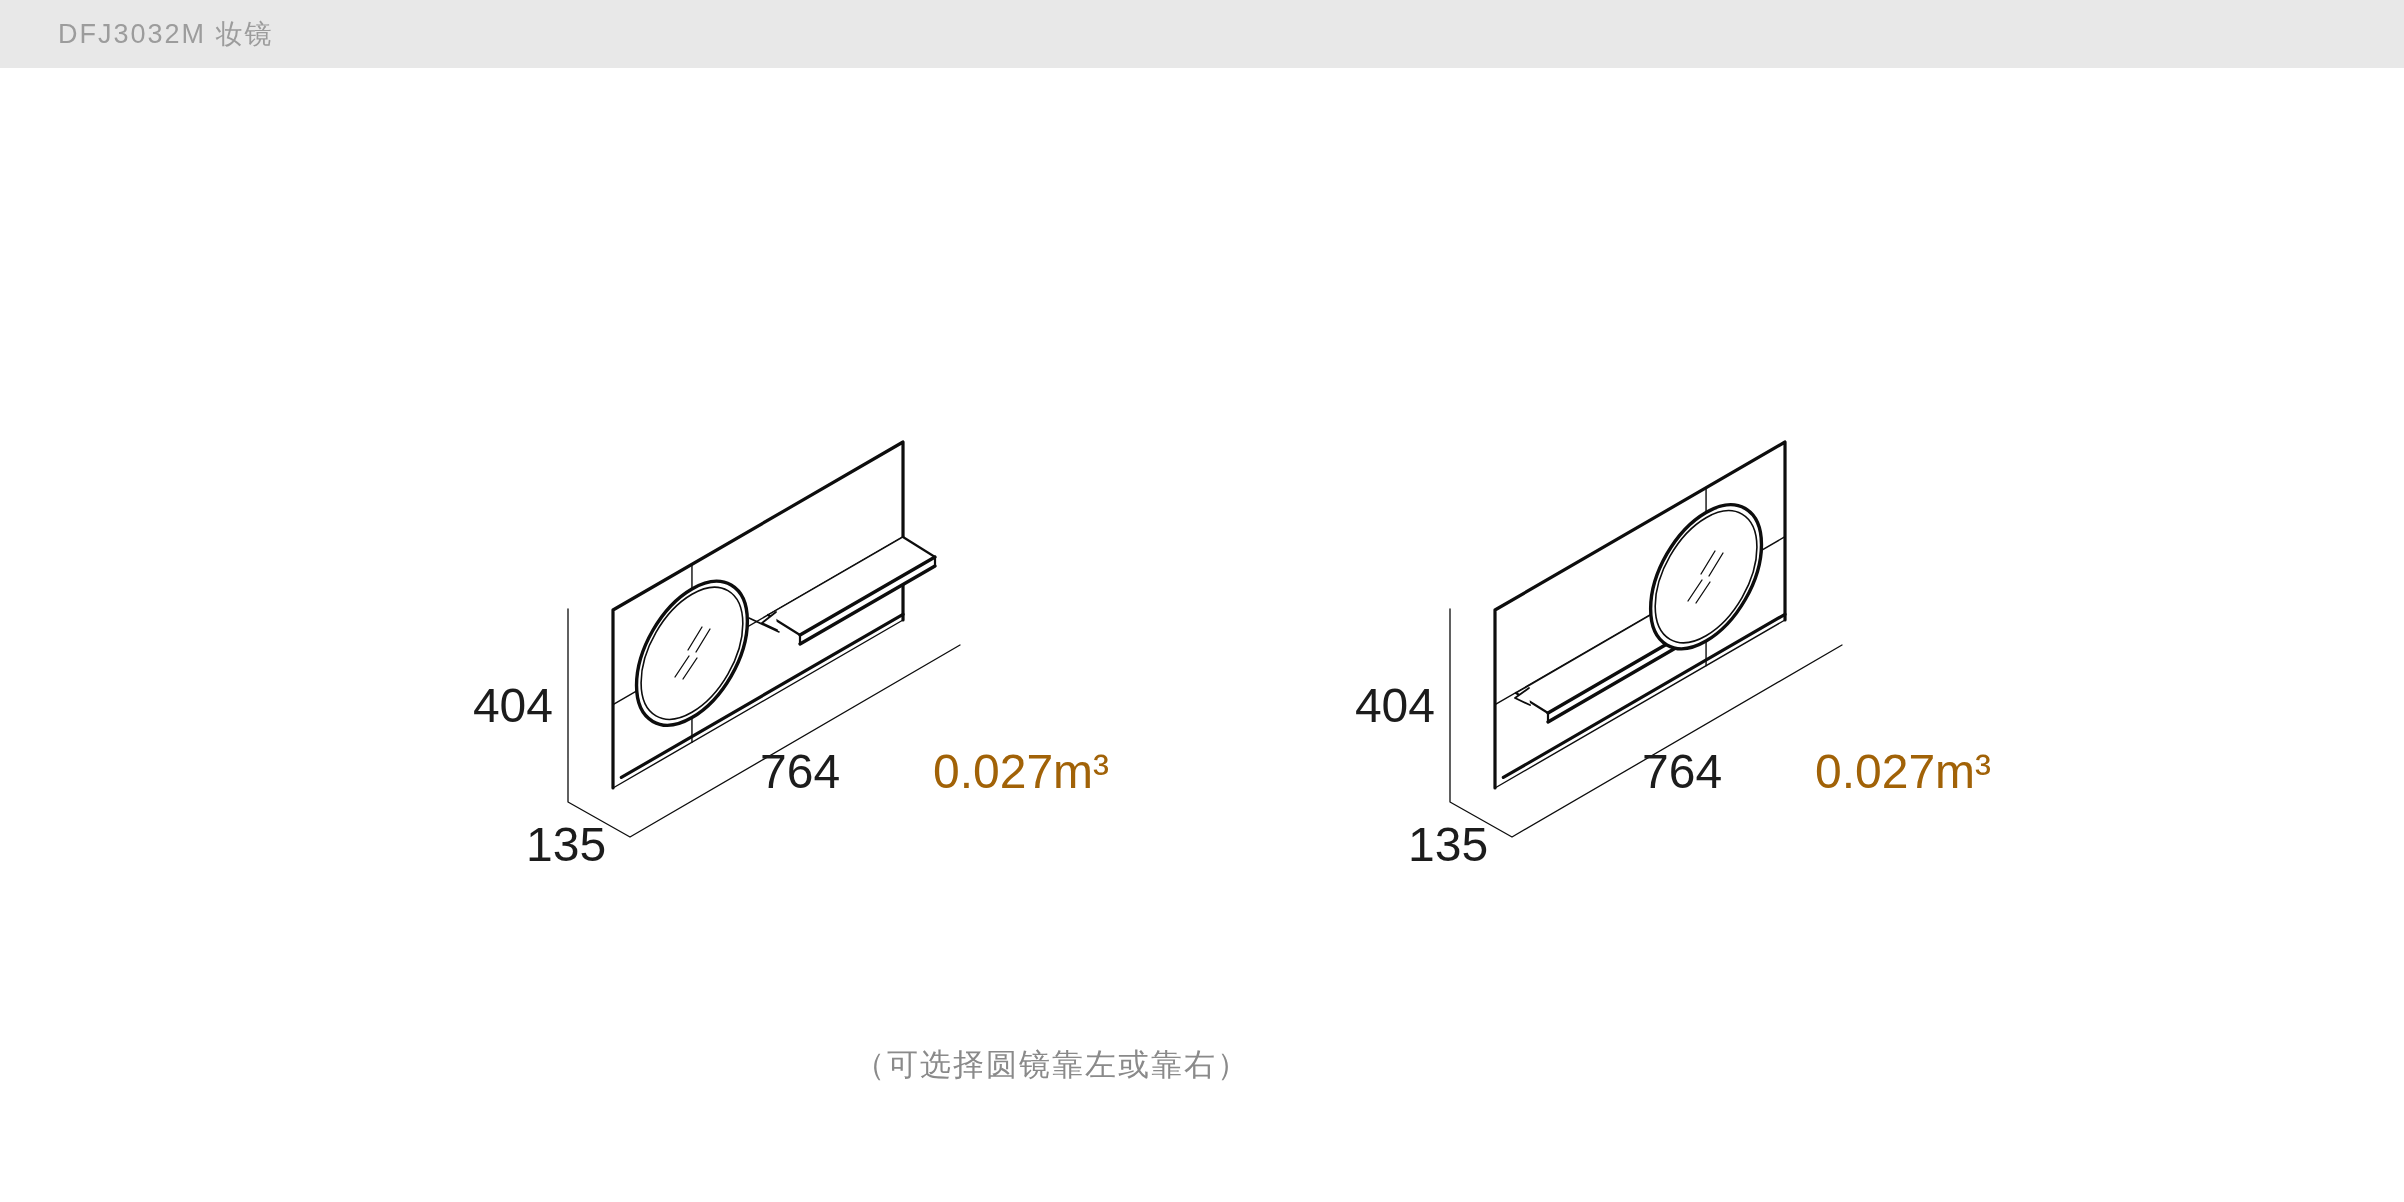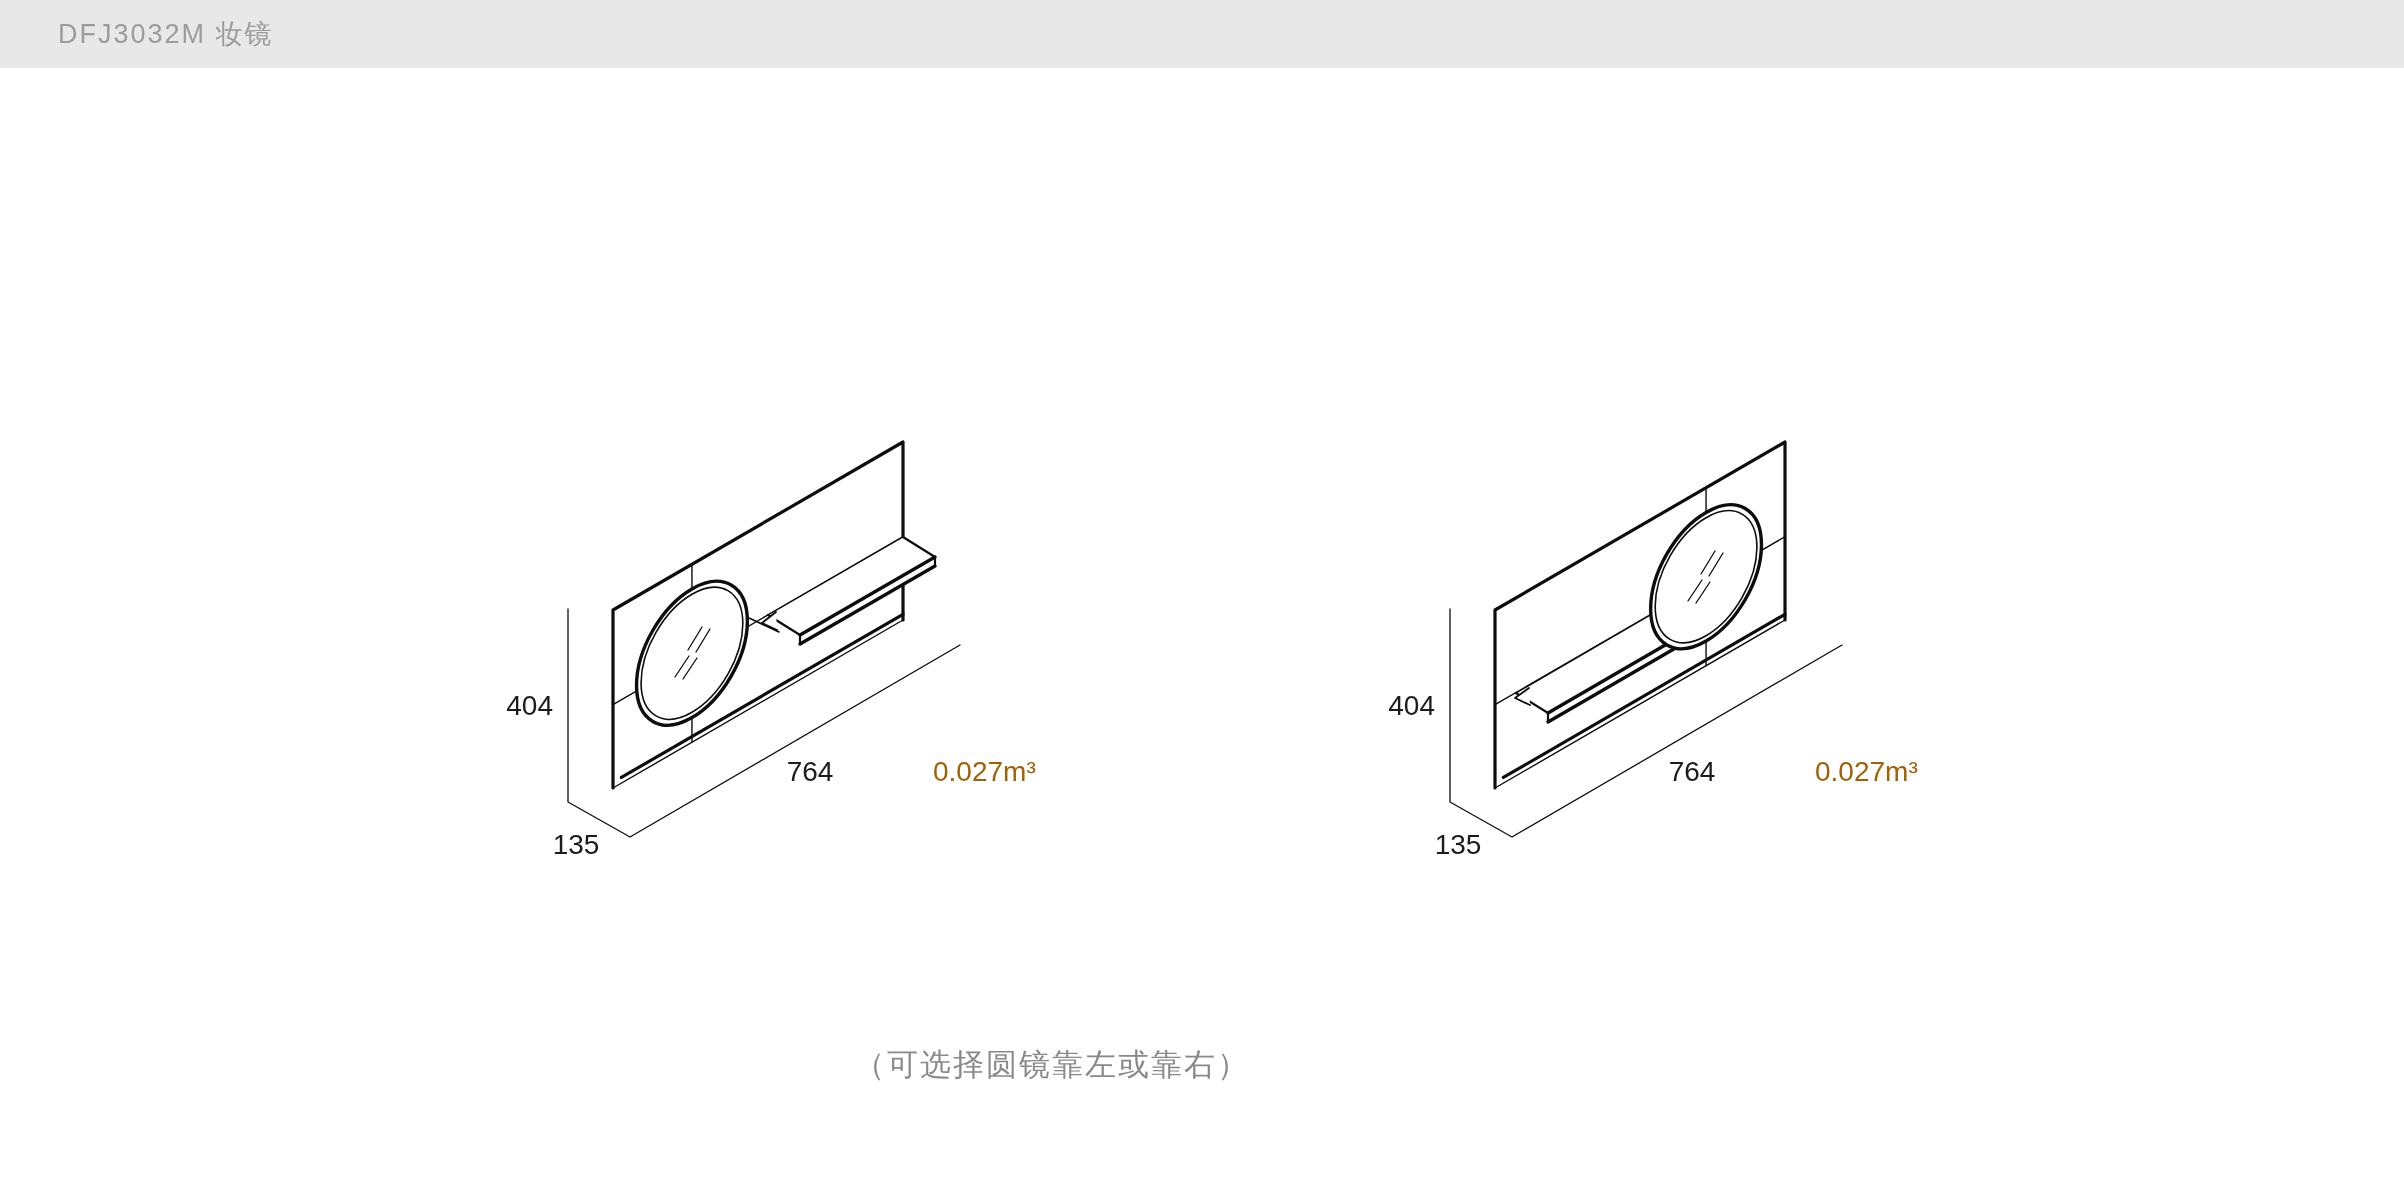--- a/index.html
+++ b/index.html
@@ -15,24 +15,24 @@
     display:flex;align-items:center;
   }
   .header .title{
     margin-left:58px;
     font-size:27px;color:#9c9c9c;letter-spacing:2px;
     white-space:pre;
   }
   svg.drawings{position:absolute;left:0;top:0;}
   .dim{
     position:absolute;
-    font-size:28px;color:#1c1c1c;line-height:40px;white-space:nowrap;
+    font-size:48px;color:#1c1c1c;line-height:40px;white-space:nowrap;
   }
   .dim.right-al{text-align:right;}
-  .dim.center-al{text-align:center;}
+  .dim.center-al{text-align:left;}
   .muted{color:#a16207;}
   .caption{
     position:absolute;left:0;top:1044px;width:2104px;
     text-align:center;font-size:31px;color:#8a8a8a;letter-spacing:2px;
   }
 </style>
 </head>
 <body>
 
 <div class="header">

